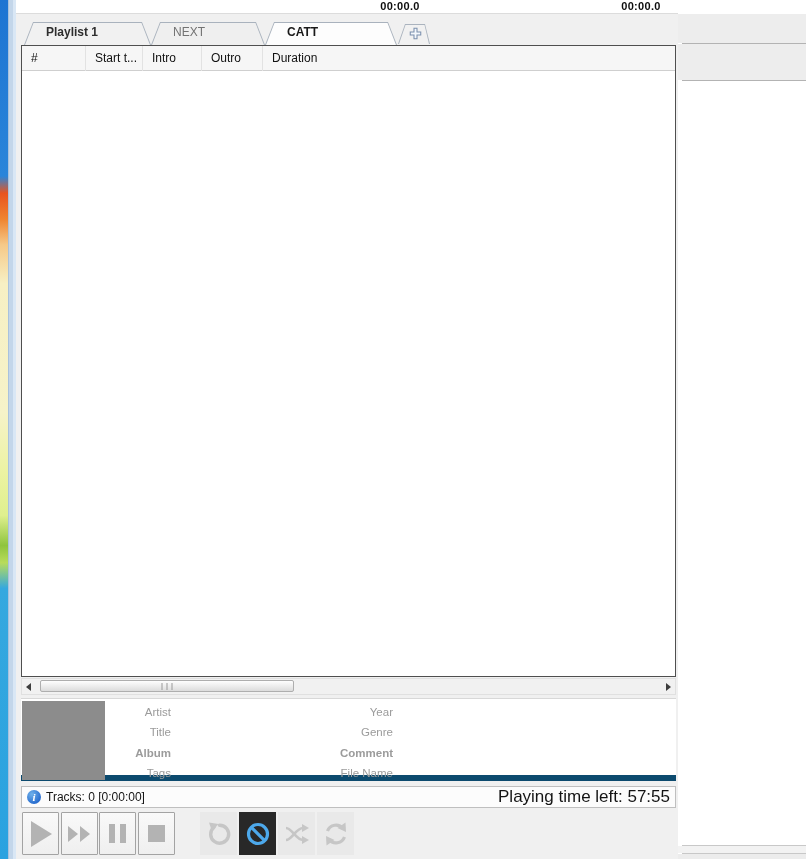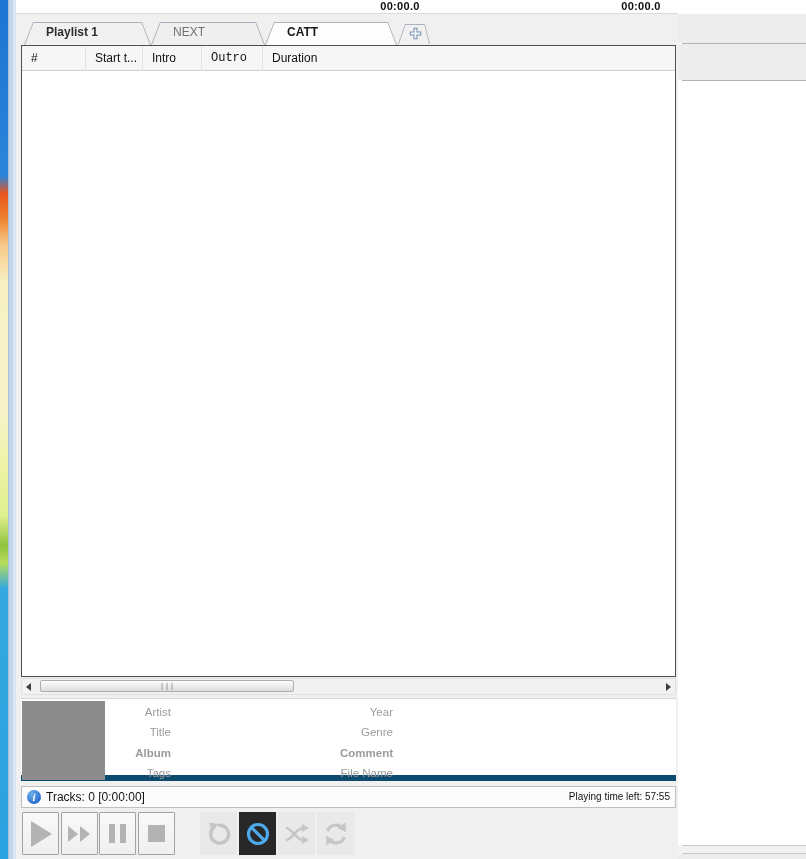--- a/index.html
+++ b/index.html
@@ -47,21 +47,21 @@
   .tab-add svg { position:absolute; left:10px; top:2px; }
 
   
   .grid { position:absolute; left:21px; top:45px; width:655px; height:632px;
     background:#ffffff; border:1px solid #4f4f4f; }
   .grid-header { position:absolute; left:0; top:0; right:0; height:25px;
     background:#f6f6f6; border-bottom:1px solid #cfcfcf; display:flex; }
   .gh-cell { height:25px; line-height:24px; font-size:12px; color:#111;
     padding-left:9px; border-right:1px solid #e2e2e2; overflow:hidden; white-space:nowrap; }
   .gh-num{width:64px;} .gh-start{width:57px;} .gh-title{width:346px;}
-  .gh-intro{width:59px;} .gh-outro{width:61px;font-family:Liberation Mono, monospace;} .gh-dur{width:66px;border-right:none;}
+  .gh-intro{width:59px;} .gh-outro{width:61px;} .gh-dur{width:66px;border-right:none;}
   .grid-body { position:absolute; left:0; top:25px; right:0; bottom:0; background:#fff; }
 
   
   .hscroll { position:absolute; left:21px; top:678px; width:655px; height:17px;
     background:#f1f1f1; border:1px solid #e0e0e0; }
   .sb-arrow { position:absolute; top:0; width:14px; height:15px; background:#f1f1f1; }
   .sb-arrow-left { left:0; } .sb-arrow-right { right:0; }
   .sb-arrow span { position:absolute; top:4px; width:0; height:0; }
   .sb-arrow-left span { left:4px; border-top:4px solid transparent; border-bottom:4px solid transparent; border-right:5px solid #3d3d3d; }
   .sb-arrow-right span { right:4px; border-top:4px solid transparent; border-bottom:4px solid transparent; border-left:5px solid #3d3d3d; }
@@ -84,21 +84,21 @@
   
   .statusbar { position:absolute; left:21px; top:786px; width:655px; height:22px;
     background:#fcfcfc; border:1px solid #bfbfbf; }
   .info-icon { position:absolute; left:5px; top:3px; width:14px; height:14px; border-radius:50%;
     background:radial-gradient(circle at 35% 30%, #6fb1ea, #2a6fd0 70%);
     color:#fff; font-family:"Liberation Serif", serif; font-style:italic; font-weight:bold;
     font-size:11px; line-height:14px; text-align:center; }
   .status-left { position:absolute; left:24px; top:0; height:20px; line-height:20px;
     font-size:12px; color:#141414; }
   .status-right { position:absolute; right:5px; top:0; height:20px; line-height:20px;
-    font-size:10px; color:#141414; }
+    font-size:17px; color:#141414; }
 
   
   .controlbar { position:absolute; left:16px; top:808px; width:662px; height:51px; background:#f0f0f0; }
   .tbtn { position:absolute; top:4px; width:37px; height:43px;
     background:linear-gradient(180deg,#f9f9f9,#efefef); border:1px solid #a3a3a3;
     border-radius:1px; display:flex; align-items:center; justify-content:center; }
   .tbtn-play{left:6px;} .tbtn-ff{left:44.5px;} .tbtn-pause{left:83px;} .tbtn-stop{left:121.5px;}
   .mbtn { position:absolute; top:4px; width:37px; height:43px; background:#e9e9e9;
     display:flex; align-items:center; justify-content:center; }
   .mbtn-repeat{left:184px;} .mbtn-block{left:223px; background:#282828;}

